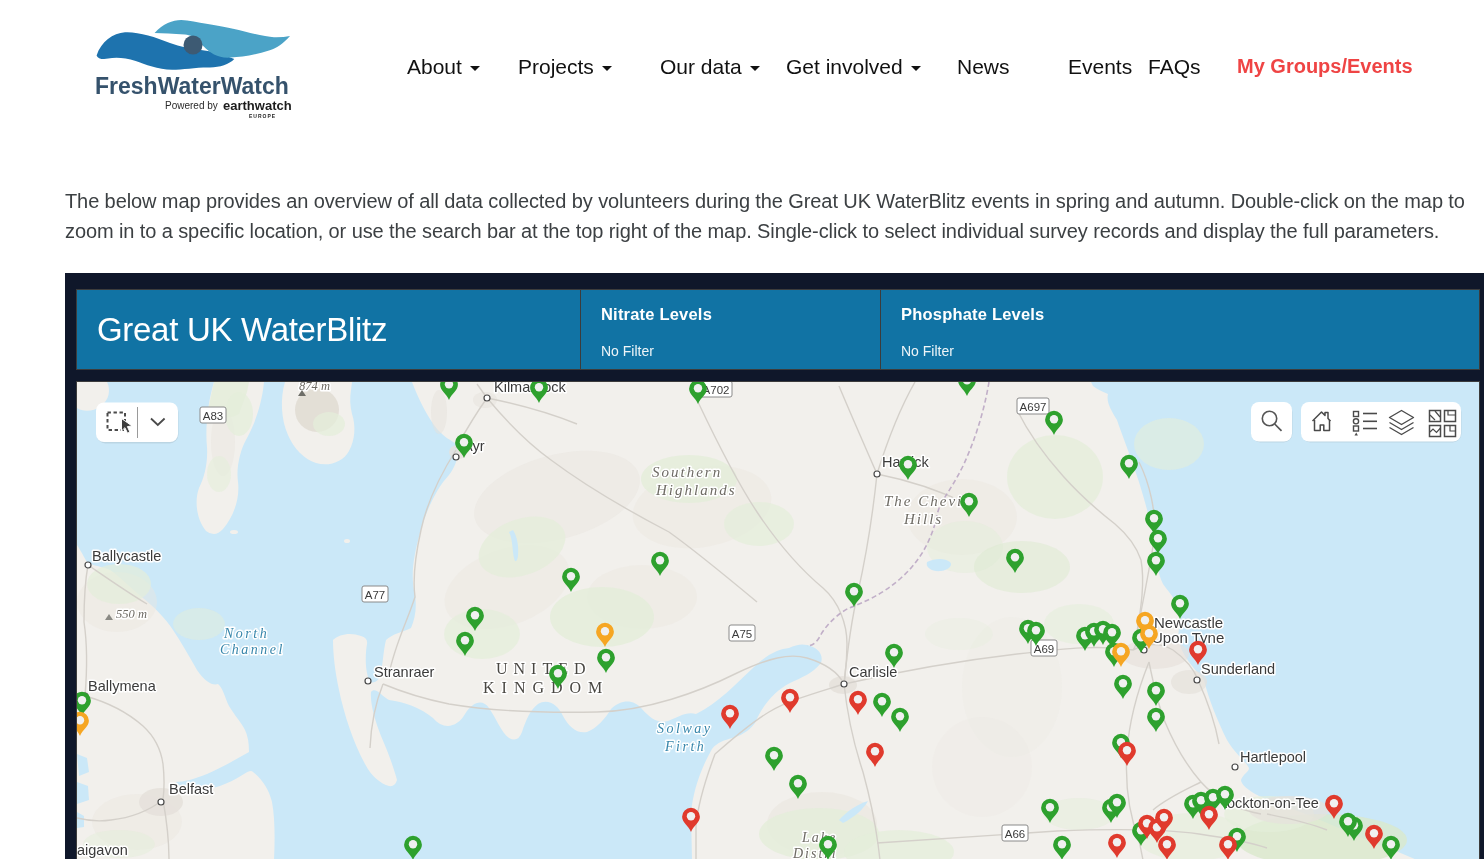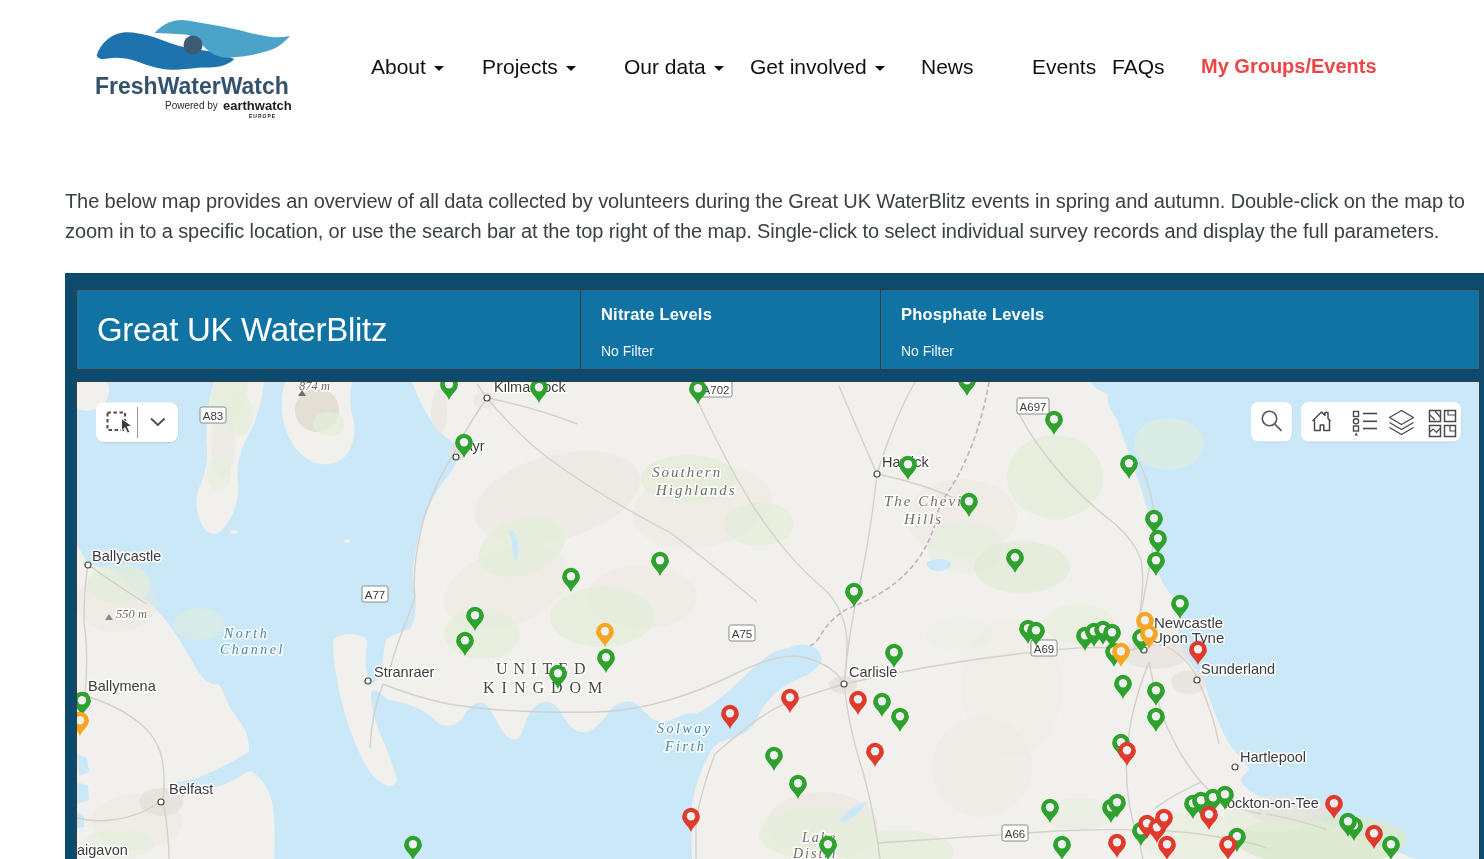--- a/index.html
+++ b/index.html
@@ -3,31 +3,31 @@
 <meta charset="utf-8">
 <style>
   * { margin:0; padding:0; box-sizing:border-box; }
   html,body { width:1484px; height:859px; background:#fff; overflow:hidden;
     font-family:"Liberation Sans", sans-serif; }
   .page { position:relative; width:1484px; height:859px; }
 
   
   .logo { position:absolute; left:93px; top:9px; }
   .nav { position:absolute; left:0; top:0; width:1484px; height:130px; }
-  .nav a { position:absolute; top:55px; font-size:21px; color:#111; text-decoration:none; white-space:nowrap; }
+  .nav a { position:absolute; top:55px; font-size:21px; color:#111; text-decoration:none; white-space:nowrap;margin-left:36px; }
   .nav a .car { display:inline-block; width:0; height:0; border-left:5px solid transparent;
      border-right:5px solid transparent; border-top:5.5px solid #111; margin-left:8px; vertical-align:3px;}
   .nav a.mge { color:#ef4444; font-weight:bold; font-size:20px; }
 
   
   .intro { position:absolute; left:65px; top:187px; width:1430px; font-size:20px;
      line-height:29.5px; color:#3c4043; letter-spacing:-0.1px; }
 
   
-  .dash { position:absolute; left:65px; top:273px; width:1419px; height:586px; background:#0c4a6e; }
+  .dash { position:absolute; left:65px; top:273px; width:1419px; height:586px; background:#0f172a; }
   .bar { position:absolute; left:11px; top:16px; width:1404px; height:81px;
      background:#1173a4; border:1px solid #3c3c3c; display:flex; color:#fff; }
   .bar .t { width:503px; display:flex; align-items:center; padding-left:20px;
      font-size:33px; font-weight:400; letter-spacing:-0.3px; }
   .bar .c { width:300px; border-left:1px solid #3c3c3c; padding:16px 0 0 20px; }
   .bar .c b { display:block; font-size:16.5px; line-height:17px; margin-bottom:20px; letter-spacing:0.2px;}
   .bar .c span { display:block; font-size:14px; color:#eef5f8; }
   .mapwrap { position:absolute; left:11px; top:108px; width:1404px; height:478px;
      border:1px solid #3c3c3c; border-bottom:none; background:#cbe8f8; overflow:hidden; }
   .mapwrap svg.map { position:absolute; left:0; top:0; }

